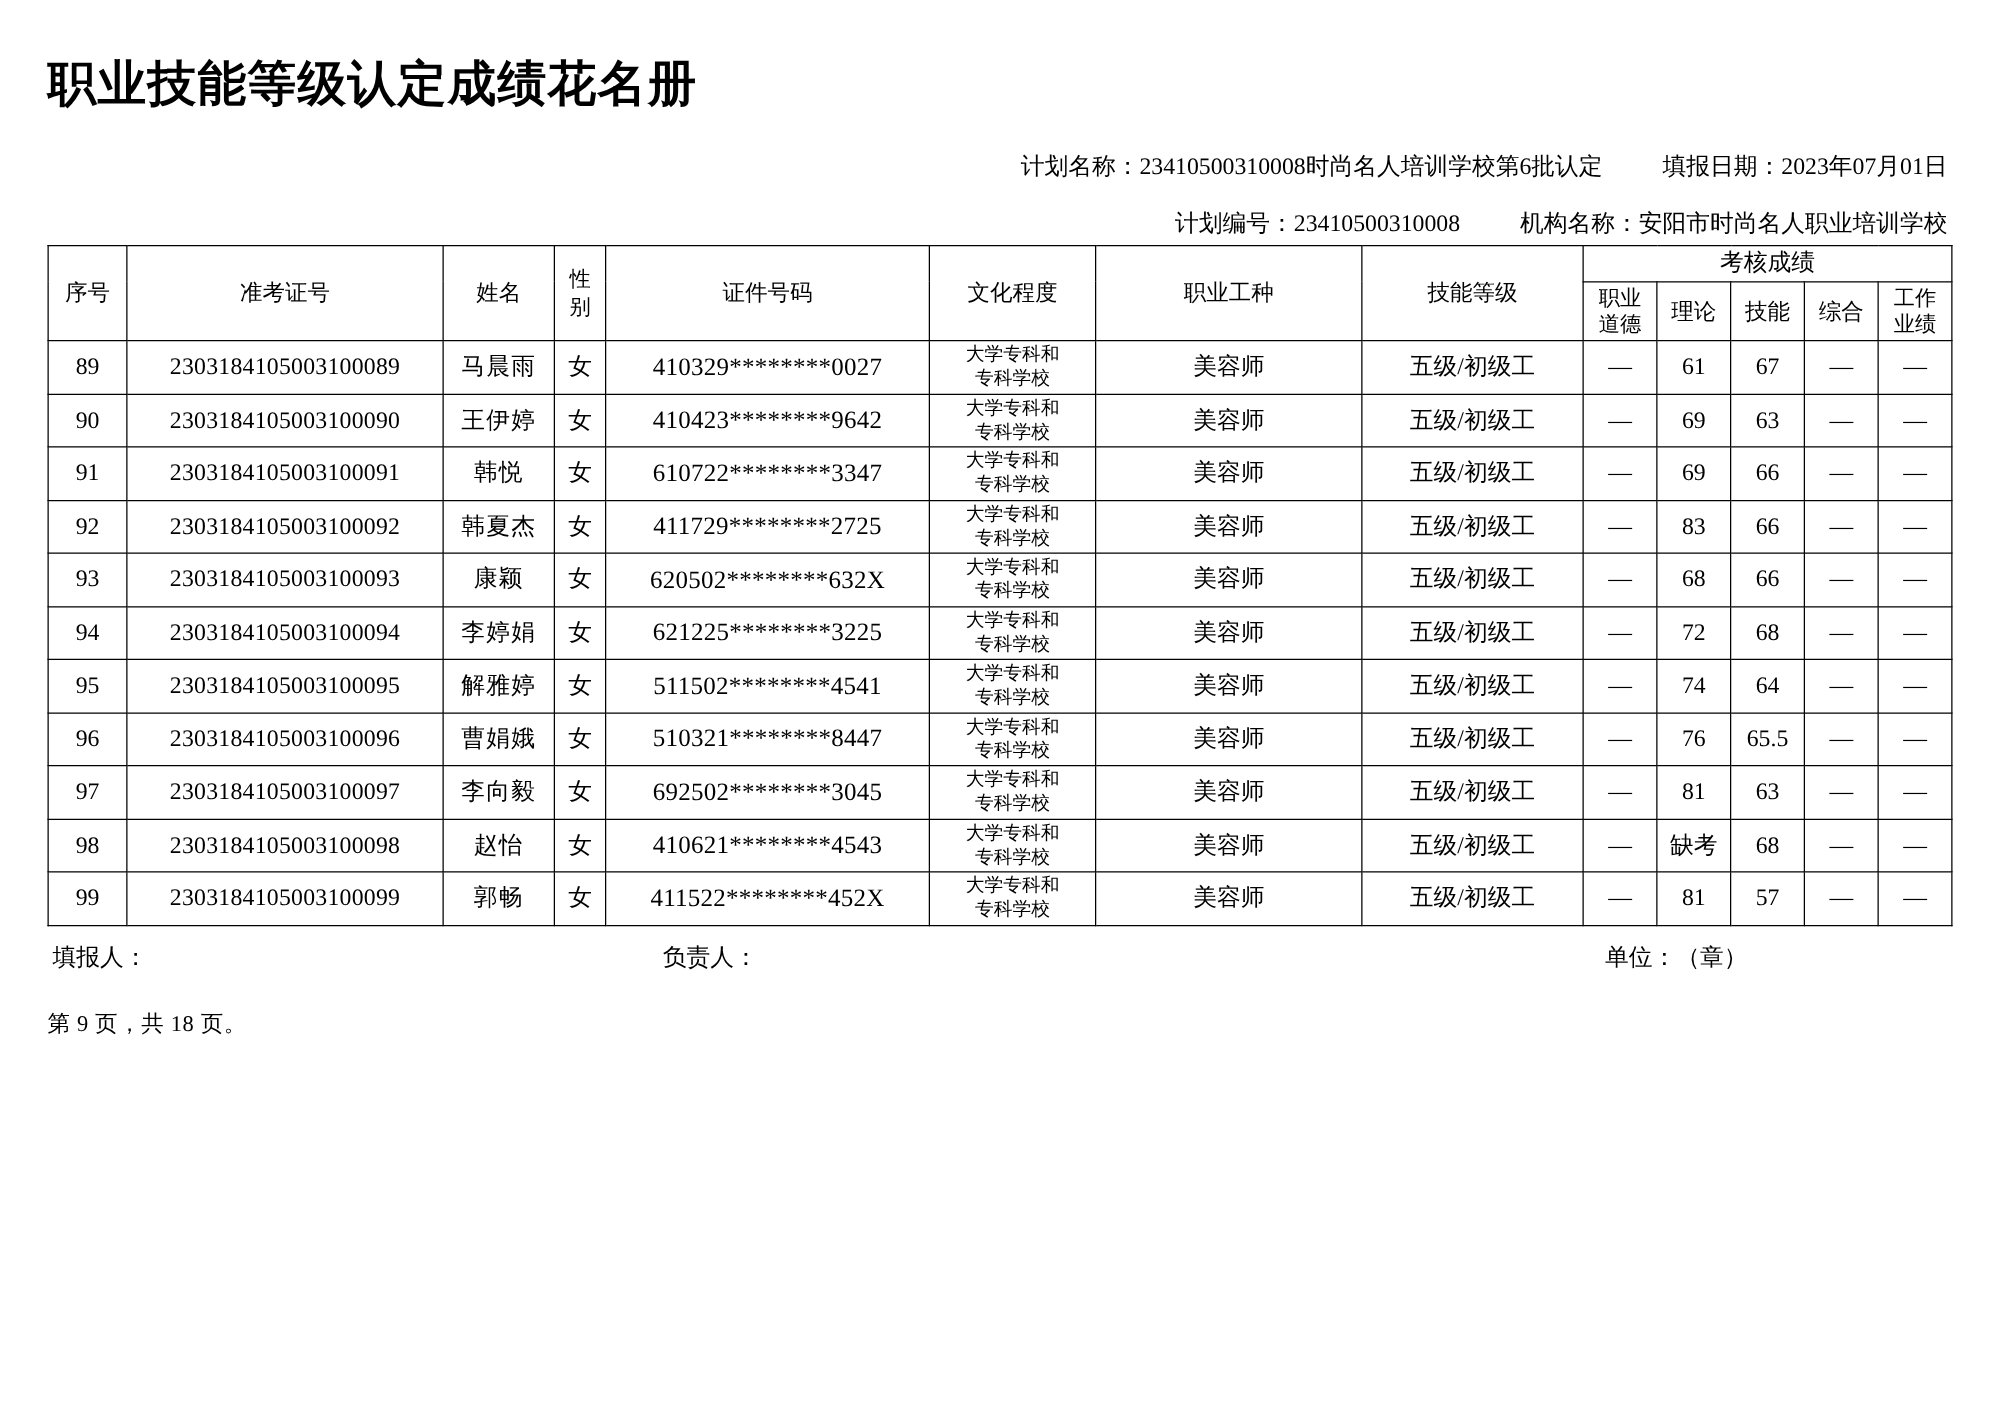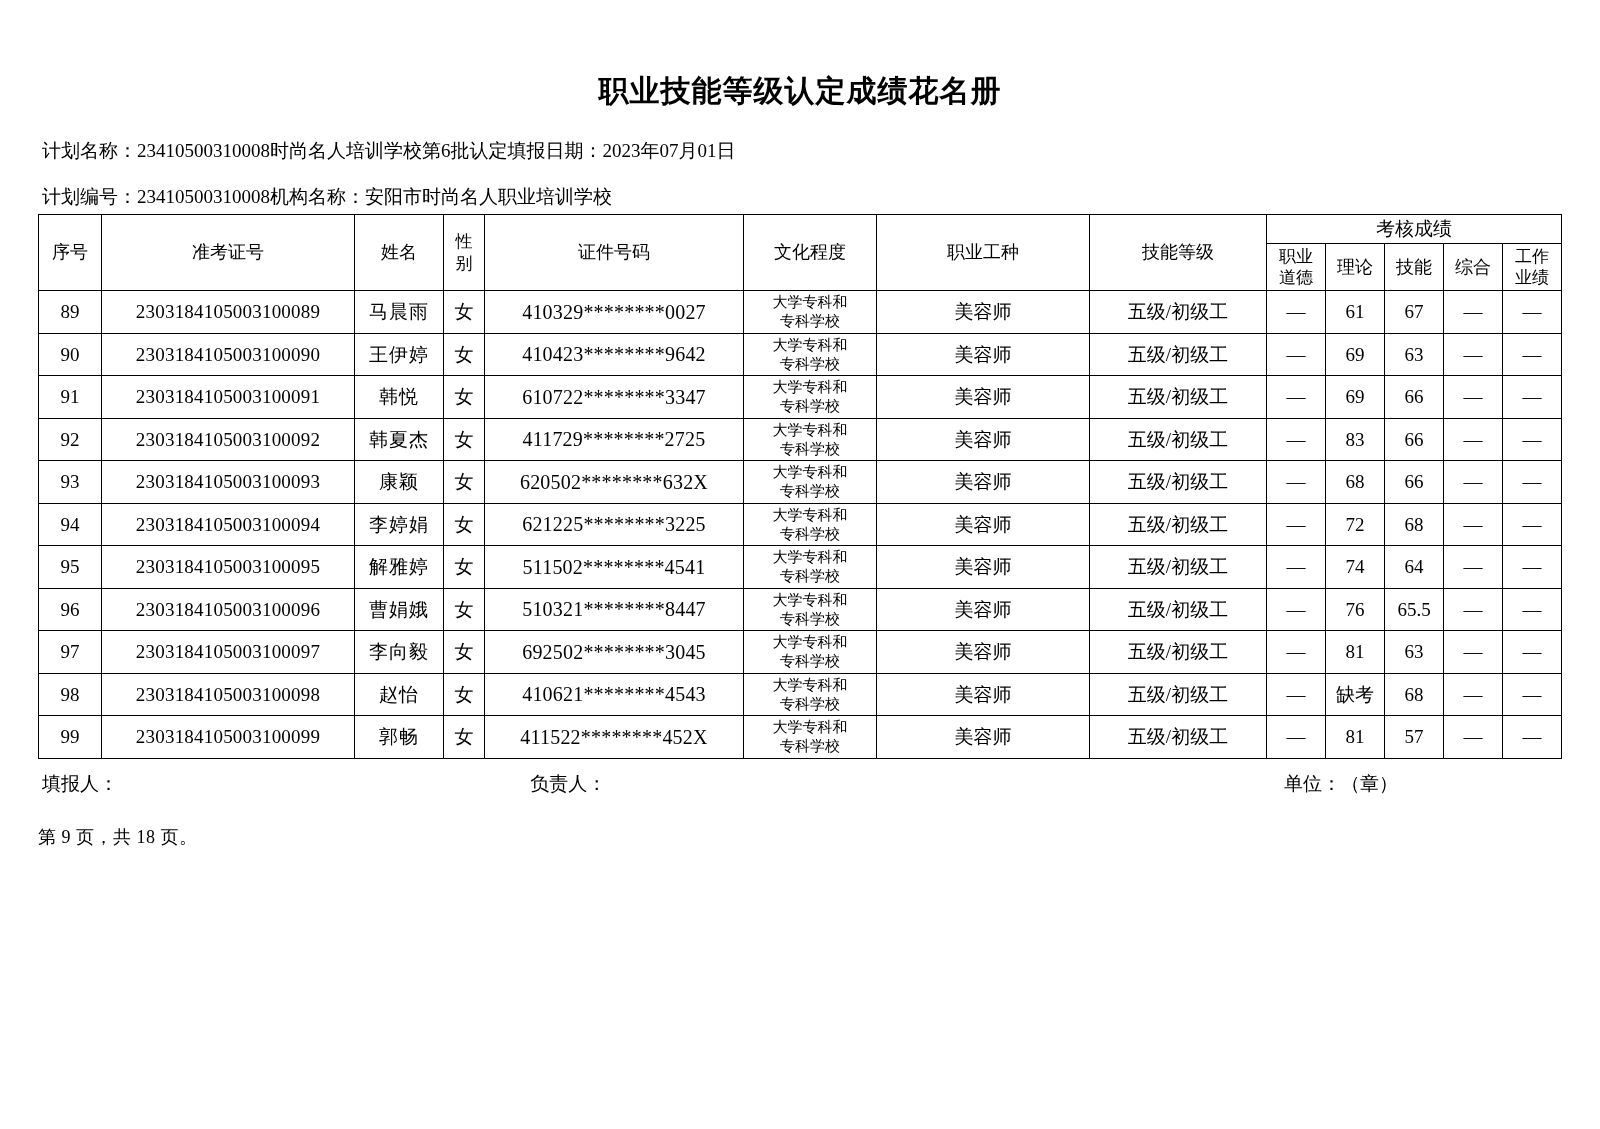--- a/index.html
+++ b/index.html
@@ -16,35 +16,35 @@
     overflow: hidden;
   }
   .page {
     width: 1600px;
     height: 1129px;
     box-sizing: border-box;
     padding: 0 38px;
     position: relative;
   }
   .doc-title {
-    text-align: center;
-    font-size: 30px;
+    font-size: 39px;
     font-weight: bold;
     letter-spacing: 1px;
-    margin-top: 71px;
+    margin-top: 40px;
     margin-bottom: 0;
     font-family: "Liberation Serif", "DejaVu Serif", serif;
   }
   .meta-row {
     display: flex;
-    justify-content: flex-start;
+    justify-content: flex-end;
     align-items: baseline;
     font-size: 19px;
     margin-top: 26px;
     padding: 0 4px;
+    gap: 48px;
   }
   .meta-row.second {
     margin-top: 20px;
     margin-bottom: 4px;
   }
   .meta-left, .meta-right {
     white-space: nowrap;
   }
   table.roster {
     border-collapse: collapse;

